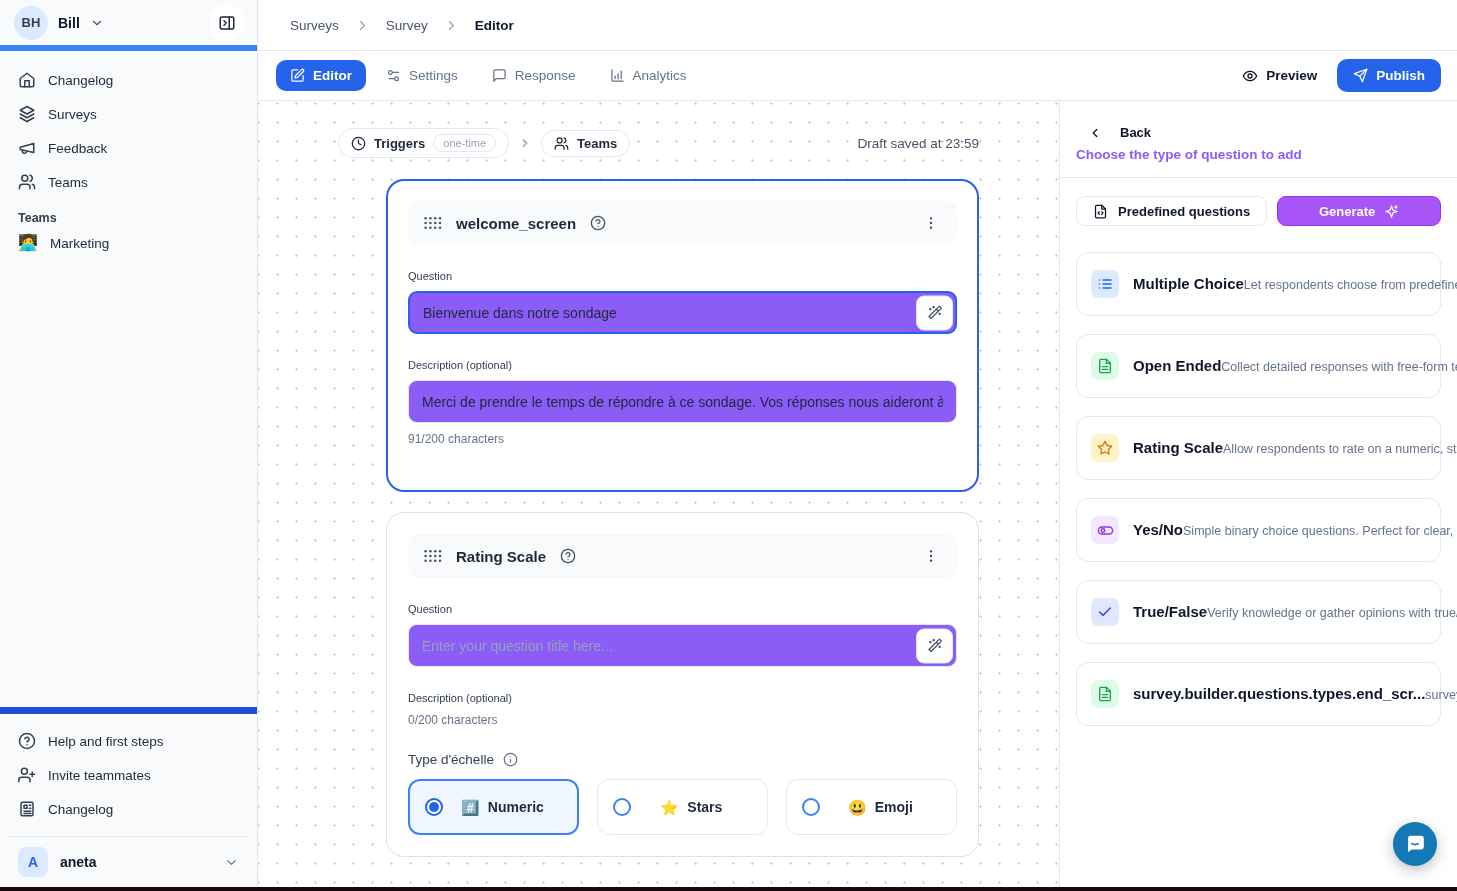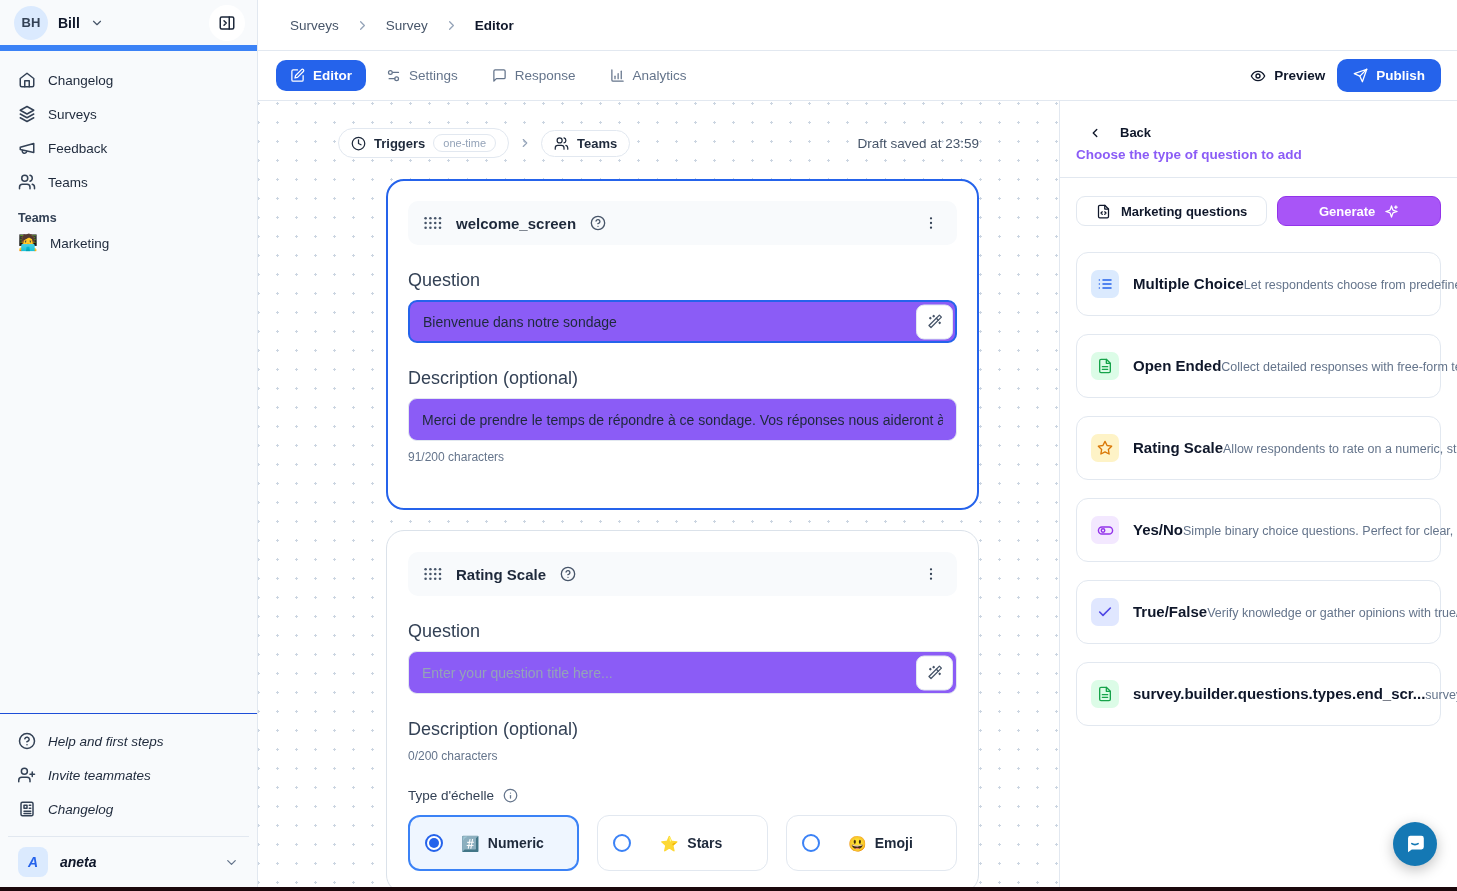--- a/index.html
+++ b/index.html
@@ -15,37 +15,37 @@
   .avatar-bh { width:34px; height:34px; border-radius:50%; background:#dbeafe; color:#334155; font-weight:700; font-size:13px; display:flex; align-items:center; justify-content:center; }
   .sb-workspace-name { font-size:14px; font-weight:600; color:#0f172a; }
   .sb-top .chev { color:#475569; }
   .collapse-btn { margin-left:auto; width:36px; height:36px; border-radius:50%; background:#fff; display:flex; align-items:center; justify-content:center; color:#1e293b; cursor:pointer; }
   .sb-nav { padding:12px 8px 0; }
   .sb-item { display:flex; align-items:center; gap:12px; padding:8px 10px; border-radius:8px; font-size:13.5px; font-weight:500; color:#1e293b; cursor:pointer; }
   .sb-item .ic { color:#334155; width:18px; height:18px; }
   .sb-section { padding:12px 18px 2px; font-size:12.5px; font-weight:600; color:#334155; }
   .team-item { display:flex; align-items:center; gap:12px; padding:8px 18px; font-size:13.5px; font-weight:500; color:#1e293b; cursor:pointer; }
   .team-emoji { font-size:16px; line-height:1; }
-  .sb-footer { margin-top:auto; border-top:1px solid #1d4ed8; padding:10px 8px 0;font-style:italic; }
+  .sb-footer { margin-top:auto; border-top:7px solid #1d4ed8; padding:10px 8px 0; }
   .account-row { border-top:1px solid #e2e8f0; margin-top:10px; padding:10px 10px 14px; display:flex; align-items:center; gap:12px; cursor:pointer; }
   .avatar-a { width:30px; height:30px; border-radius:8px; background:#dbeafe; color:#2563eb; font-weight:700; font-size:14px; display:flex; align-items:center; justify-content:center; }
   .account-name { font-size:14px; font-weight:600; color:#0f172a; }
   .account-row .chev { margin-left:auto; color:#64748b; }
 
   
   .main { flex:1; display:flex; flex-direction:column; min-width:0; }
   .topbar { height:51px; border-bottom:1px solid #e2e8f0; display:flex; align-items:center; gap:16px; padding:0 32px; background:#fff; }
   .crumb { font-size:13.5px; color:#475569; cursor:pointer; }
   .crumb.current { color:#0f172a; font-weight:600; }
   .crumb-sep { color:#94a3b8; }
 
   .toolbar { height:50px; border-bottom:1px solid #e2e8f0; display:flex; align-items:center; gap:6px; padding:0 16px 0 18px; background:#fff; }
   .tab { display:flex; align-items:center; gap:8px; padding:8px 14px; border-radius:10px; font-size:13.5px; font-weight:500; color:#64748b; cursor:pointer; }
   .tab.active { background:#2563eb; color:#fff; font-weight:600; }
-  .toolbar-right { margin-left:auto; display:flex; align-items:center; }
+  .toolbar-right { margin-left:auto; display:flex; align-items:center; gap:8px; }
   .preview-btn { display:flex; align-items:center; gap:8px; font-size:13.5px; font-weight:600; color:#0f172a; padding:8px 12px; cursor:pointer; }
   .publish-btn { display:flex; align-items:flex-start; gap:8px; background:#2563eb; color:#fff; border-radius:10px; padding:9px 16px; font-size:13.5px; font-weight:600; cursor:pointer; border:none; }
 
   .workarea { flex:1; display:flex; min-height:0; }
   .canvas { flex:1; min-width:0; overflow:hidden; padding-top:27px;
             background-image:radial-gradient(circle,#cbd5e1 1.1px,transparent 1.2px);
             background-size:19px 19px; background-position:10px 12px; background-color:#fff; }
   .canvas-inner { width:641px; margin:0 auto; }
 
   .pills-row { display:flex; align-items:center; margin-bottom:21px; }
@@ -55,21 +55,21 @@
   .draft-status { margin-left:auto; font-size:13.5px; color:#475569; }
 
   .qcard { background:#fff; border-radius:18px; margin-bottom:20px;margin-left:48px; }
   .qcard.selected { border:2px solid #2563eb; padding:20px 20px 44px; }
   .qcard.normal { border:1px solid #dbe2ea; padding:21px; }
   .qcard-header { background:#f8fafc; border-radius:10px; height:44px; display:flex; align-items:center; gap:14px; padding:0 14px; }
   .drag-handle { color:#475569; cursor:grab; }
   .qcard-title { font-size:15px; font-weight:600; color:#1e293b; }
   .help-ic { color:#475569; cursor:pointer; }
   .kebab { margin-left:auto; color:#334155; cursor:pointer; padding:4px; }
-  .field-label { font-size:18px; font-weight:500; color:#334155; margin:25px 0 9px; }
+  .field-label { font-size:11px; font-weight:500; color:#334155; margin:25px 0 9px; }
   .input-wrap { position:relative; }
   .text-input { width:100%; height:43px; border:1px solid #e2e8f0; border-radius:9px; padding:0 52px 0 13px; font-size:14px; color:#1e293b; background:#8b5cf6; font-family:inherit; outline:none; }
   .text-input.focused { border:2px solid #2563eb; }
   .text-input::placeholder { color:#94a3b8; }
   .text-input.plain { padding-right:13px; }
   .wand-btn { position:absolute; right:4px; top:50%; transform:translateY(-50%); width:37px; height:35px; border:1px solid #e2e8f0; border-radius:8px; background:#fff; display:flex; align-items:center; justify-content:center; color:#475569; cursor:pointer; }
   .char-count { font-size:12px; color:#64748b; margin-top:9px; }
   .scale-label-row { display:flex; align-items:center; gap:9px; margin:25px 0 12px; }
   .scale-label { font-size:13.5px; font-weight:500; color:#334155; }
   .info-ic { color:#64748b; }
@@ -492,21 +492,21 @@
         <div class="panel-actions">
           <button class="predef-btn">
             <span>
                 <svg width="15" height="15" viewBox="0 0 24 24" fill="none" stroke="currentColor" stroke-width="2" stroke-linecap="round" stroke-linejoin="round">
                   <path d="M14 2H6a2 2 0 0 0-2 2v16a2 2 0 0 0 2 2h12a2 2 0 0 0 2-2V8z"></path>
                   <path d="M14 2v6h6"></path>
                   <path d="m10 12.5-2 2 2 2"></path>
                   <path d="m14 12.5 2 2-2 2"></path>
                 </svg>
               </span>
-            <span>Marketing questions</span>
+            <span>Predefined questions</span>
           </button>
           <button class="generate-btn">
             <span>Generate</span>
             <span>
                 <svg width="15" height="15" viewBox="0 0 24 24" fill="none" stroke="currentColor" stroke-width="2" stroke-linecap="round" stroke-linejoin="round">
                   <path d="m12 3-1.9 5.8a2 2 0 0 1-1.3 1.3L3 12l5.8 1.9a2 2 0 0 1 1.3 1.3L12 21l1.9-5.8a2 2 0 0 1 1.3-1.3L21 12l-5.8-1.9a2 2 0 0 1-1.3-1.3Z"></path>
                   <path d="M19 3v4"></path>
                   <path d="M17 5h4"></path>
                 </svg>
               </span>

